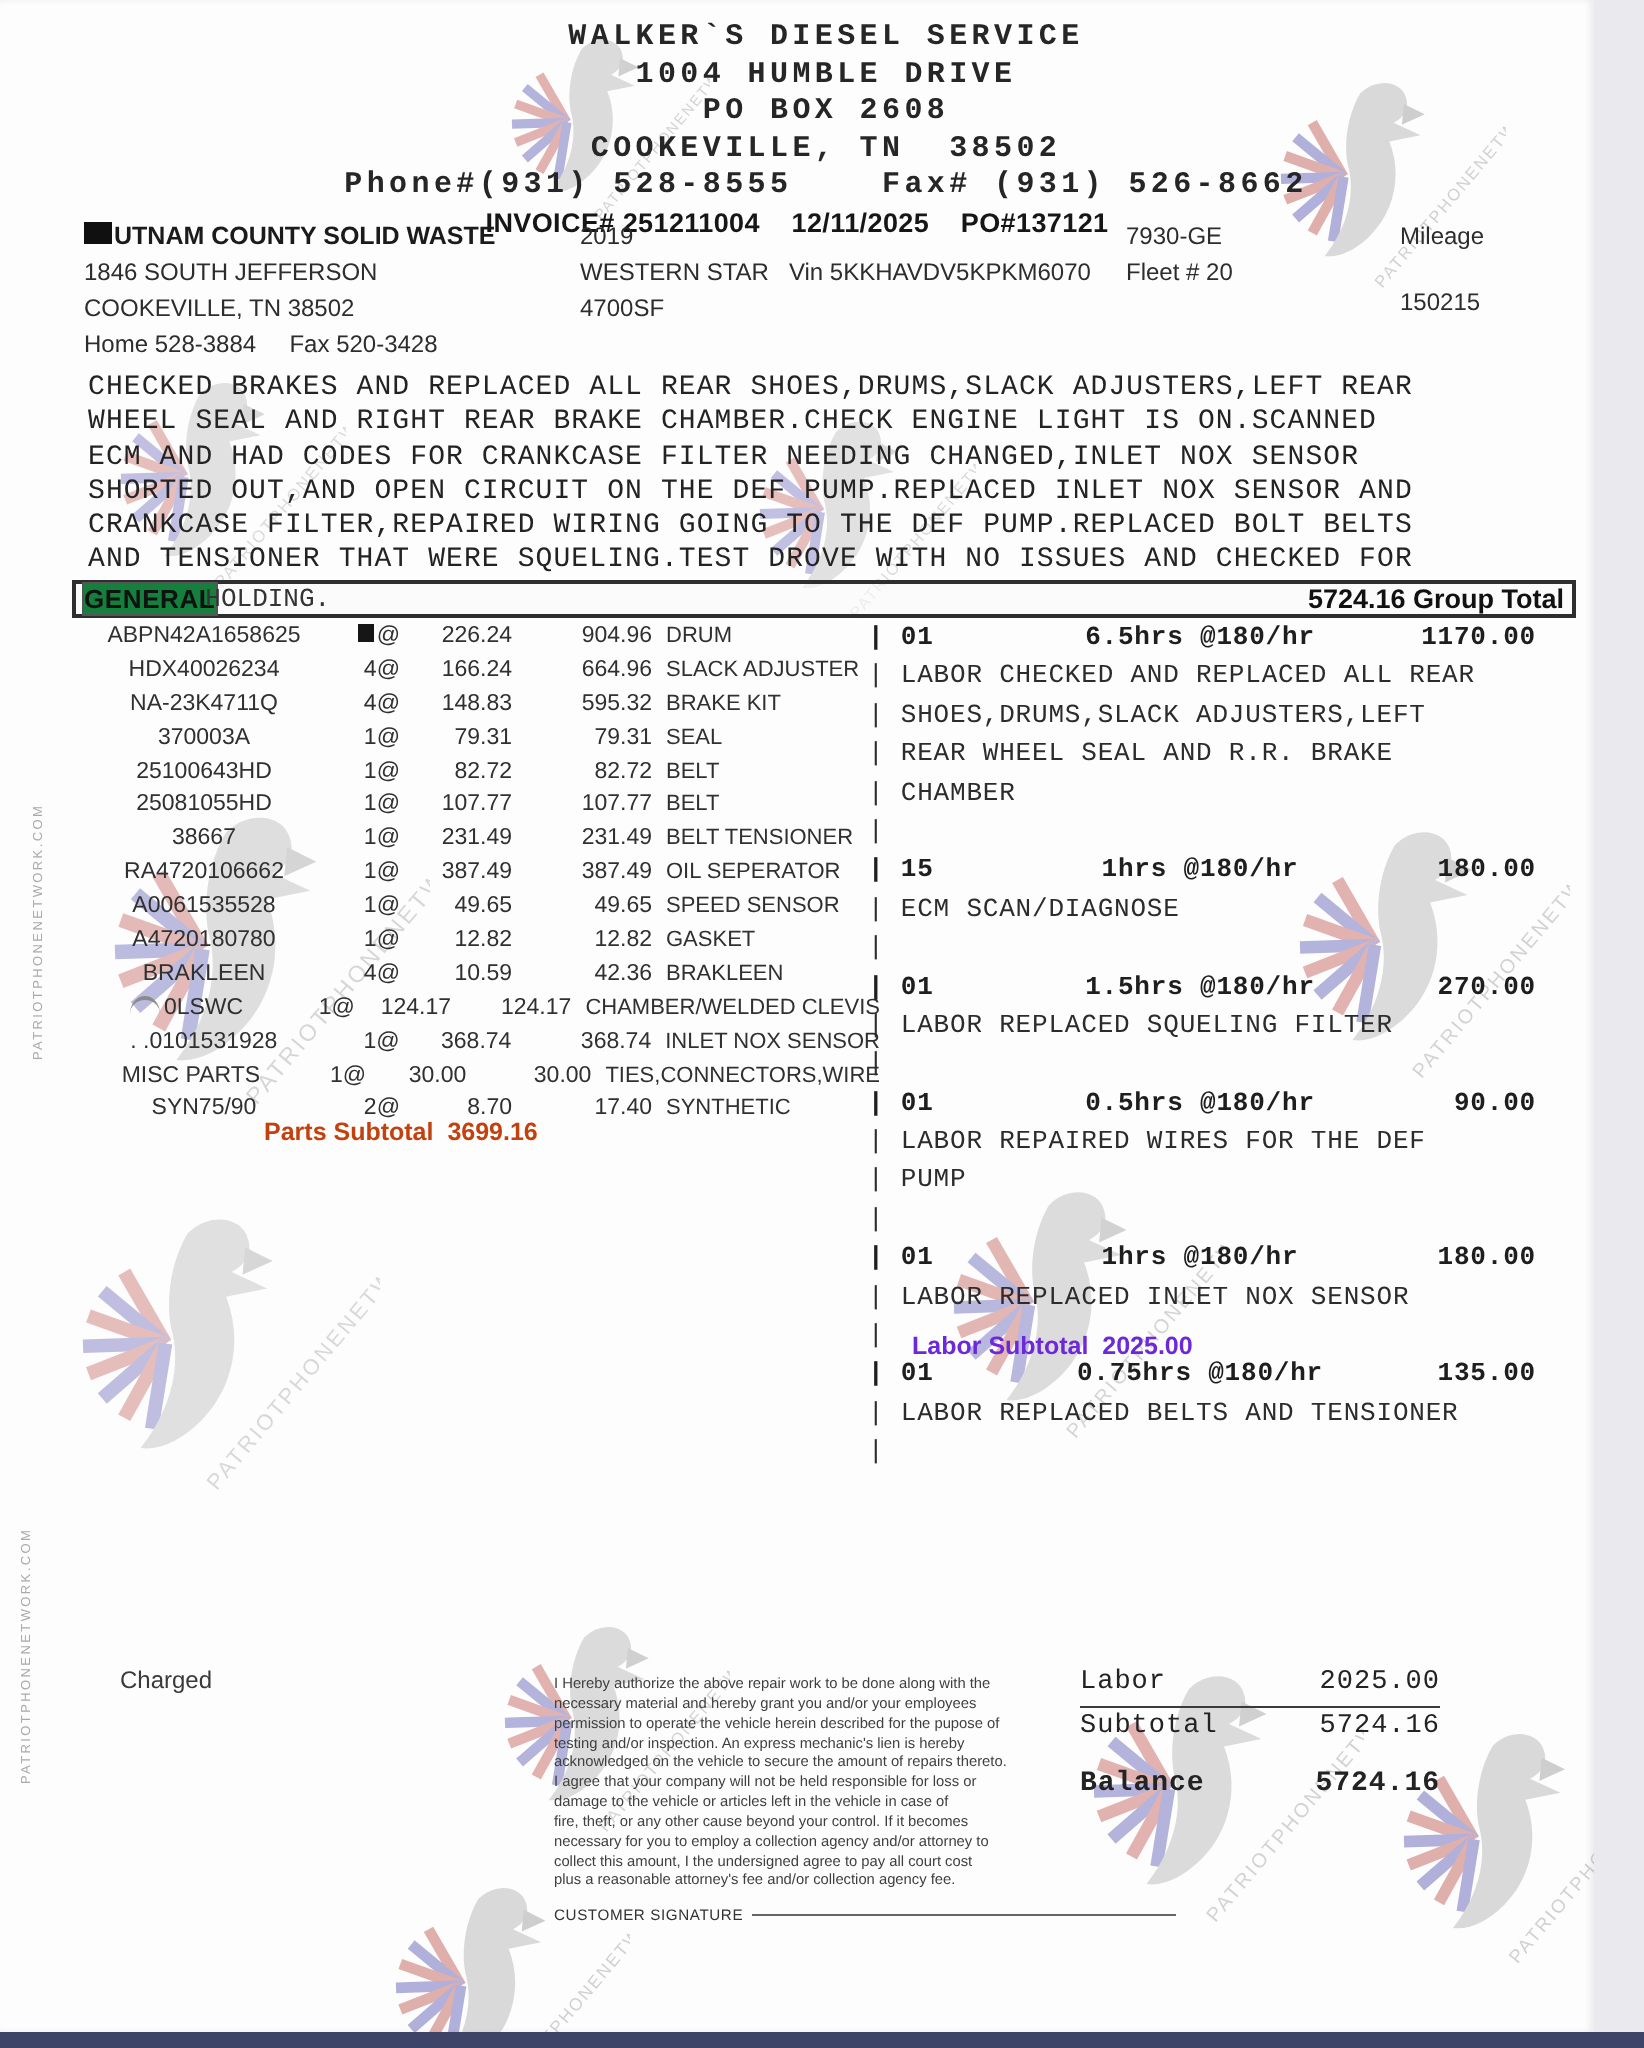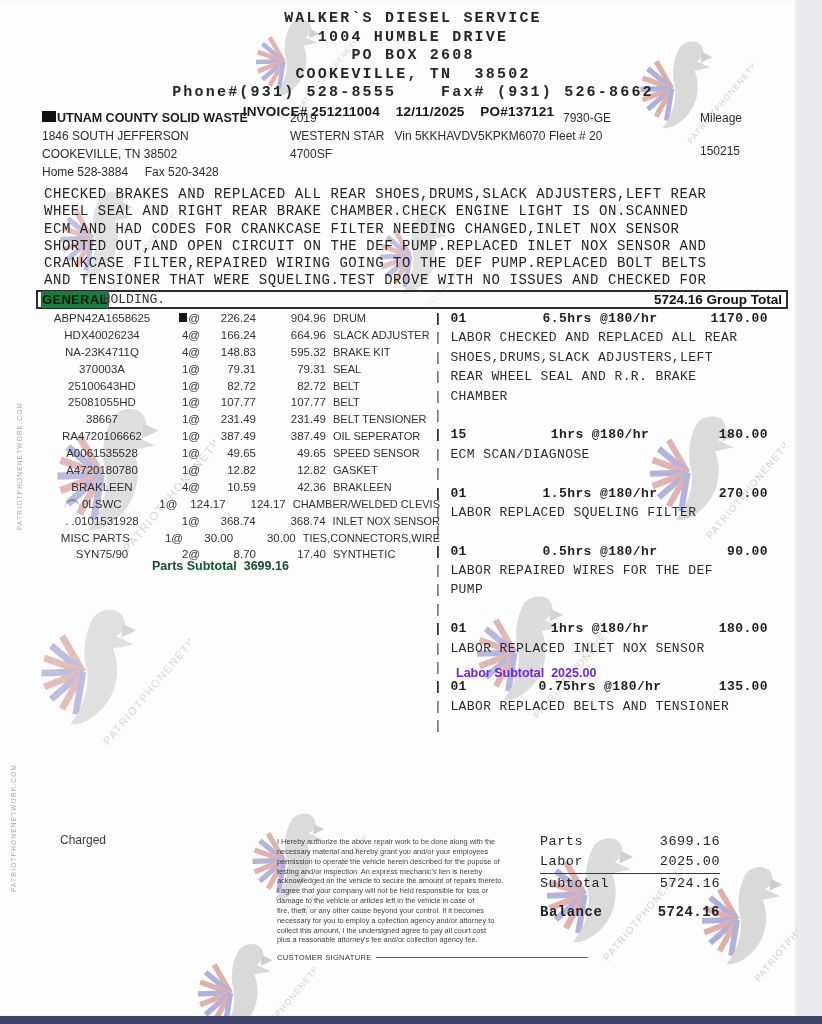--- a/index.html
+++ b/index.html
@@ -46,21 +46,21 @@
 
   
   .parts{position:absolute;left:40px;top:312px;width:400px;}
   .prow{display:flex;height:16.9px;font-size:11.5px;color:#303030;white-space:pre;}
   .c-pn{width:124px;overflow:visible;text-align:center;}
   .c-qty{width:36px;text-align:right;}
   .c-pr{width:56px;text-align:right;}
   .c-ext{width:70px;text-align:right;}
   .c-desc{margin-left:7px;font-size:11px;}
   .arc-mark{display:inline-block;width:15px;height:7px;border-top:2px solid #8a8a8a;border-radius:50% 50% 0 0/100% 100% 0 0;margin-right:2px;}
-  .psub{position:absolute;left:132px;top:559px;font-weight:bold;font-size:12.5px;color:#14532d;white-space:pre;margin-left:20px;}
+  .psub{position:absolute;left:132px;top:559px;font-weight:bold;font-size:12.5px;color:#c2410c;white-space:pre;}
 
   
   .labor{position:absolute;left:434px;top:311px;width:334px;color:#2c2c2c;}
   .lline{display:flex;height:19.4px;font-family:"Liberation Mono","DejaVu Sans Mono",monospace;font-size:13px;letter-spacing:.4px;white-space:pre;}
   .lbold{font-weight:bold;color:#1e1e1e;}
   .lcode{width:86px;}
   .lhours{flex:1;text-align:center;}
   .lamt{width:88px;text-align:right;}
   .lsub{position:absolute;left:456px;top:666px;font-weight:bold;font-size:12.5px;color:#6d28d9;white-space:pre;}
 
@@ -155,21 +155,21 @@
   <div class="fld b" style="left:42px;top:111px;"><span class="redact"></span><span>UTNAM COUNTY SOLID WASTE</span></div>
   <div class="fld" style="left:42px;top:129px;">1846 SOUTH JEFFERSON</div>
   <div class="fld" style="left:42px;top:147px;">COOKEVILLE, TN 38502</div>
   <div class="fld" style="left:42px;top:165px;">Home 528-3884     Fax 520-3428</div>
 
   <div class="fld" style="left:290px;top:111px;">2019</div>
   <div class="fld" style="left:290px;top:129px;">WESTERN STAR   Vin 5KKHAVDV5KPKM6070</div>
   <div class="fld" style="left:290px;top:147px;">4700SF</div>
 
   <div class="fld" style="left:563px;top:111px;">7930-GE</div>
-  <div class="fld" style="left:549px;top:129px;text-align:right;">Fleet # 20</div>
+  <div class="fld" style="left:563px;top:129px;text-align:right;">Fleet # 20</div>
   <div class="fld" style="left:700px;top:111px;">Mileage</div>
   <div class="fld" style="left:700px;top:144px;">150215</div>
 
   <div class="desc">
       <div>CHECKED BRAKES AND REPLACED ALL REAR SHOES,DRUMS,SLACK ADJUSTERS,LEFT REAR</div>
       <div>WHEEL SEAL AND RIGHT REAR BRAKE CHAMBER.CHECK ENGINE LIGHT IS ON.SCANNED</div>
       <div>ECM AND HAD CODES FOR CRANKCASE FILTER NEEDING CHANGED,INLET NOX SENSOR</div>
       <div>SHORTED OUT,AND OPEN CIRCUIT ON THE DEF PUMP.REPLACED INLET NOX SENSOR AND</div>
       <div>CRANKCASE FILTER,REPAIRED WIRING GOING TO THE DEF PUMP.REPLACED BOLT BELTS</div>
       <div>AND TENSIONER THAT WERE SQUELING.TEST DROVE WITH NO ISSUES AND CHECKED FOR</div>
@@ -240,24 +240,20 @@
       <div>necessary for you to employ a collection agency and/or attorney to</div>
       <div>collect this amount, I the undersigned agree to pay all court cost</div>
       <div>plus a reasonable attorney's fee and/or collection agency fee.</div>
     </div>
 
   <div class="sig">
     <span>CUSTOMER SIGNATURE</span><span class="sigline"></span>
   </div>
 
   <div class="totals">
-      <div class="trow">
-        <span>Parts</span>
-        <span>3699.16</span>
-      </div>
       <div class="trow u">
         <span>Labor</span>
         <span>2025.00</span>
       </div>
       <div class="trow">
         <span>Subtotal</span>
         <span>5724.16</span>
       </div>
       <div class="trow b">
         <span>Balance</span>

